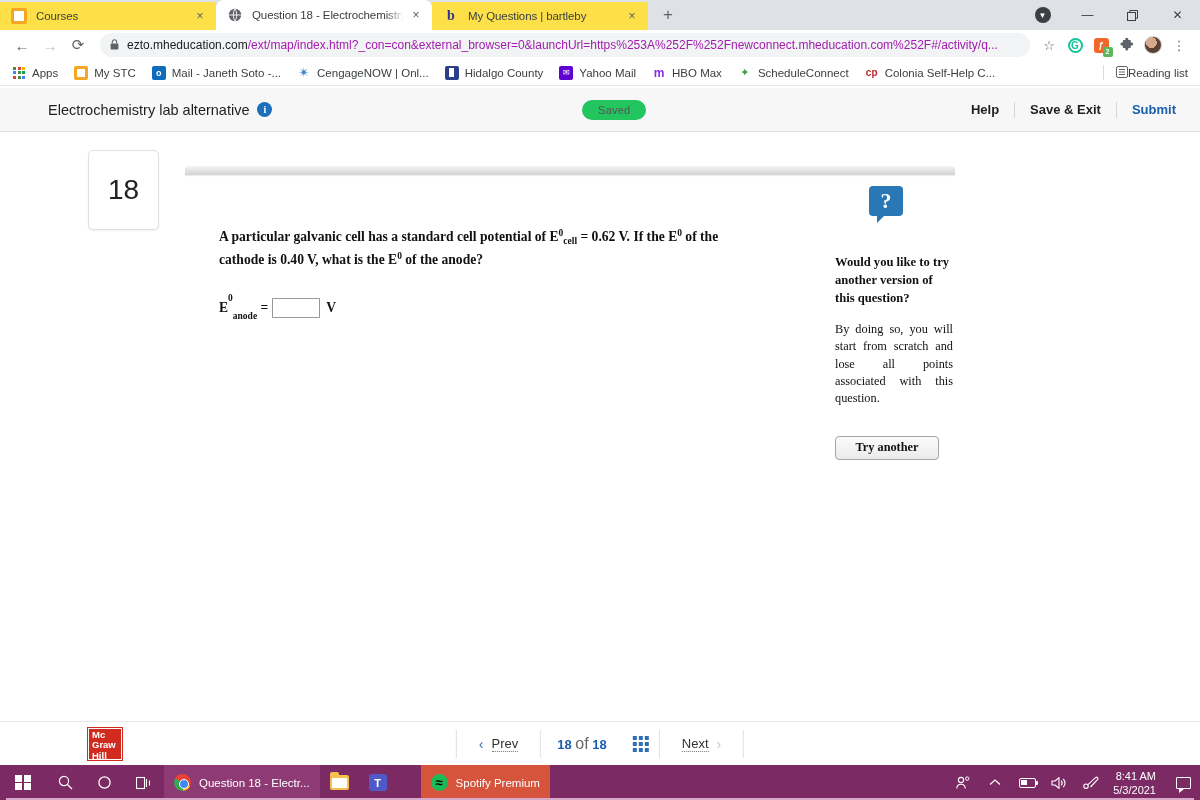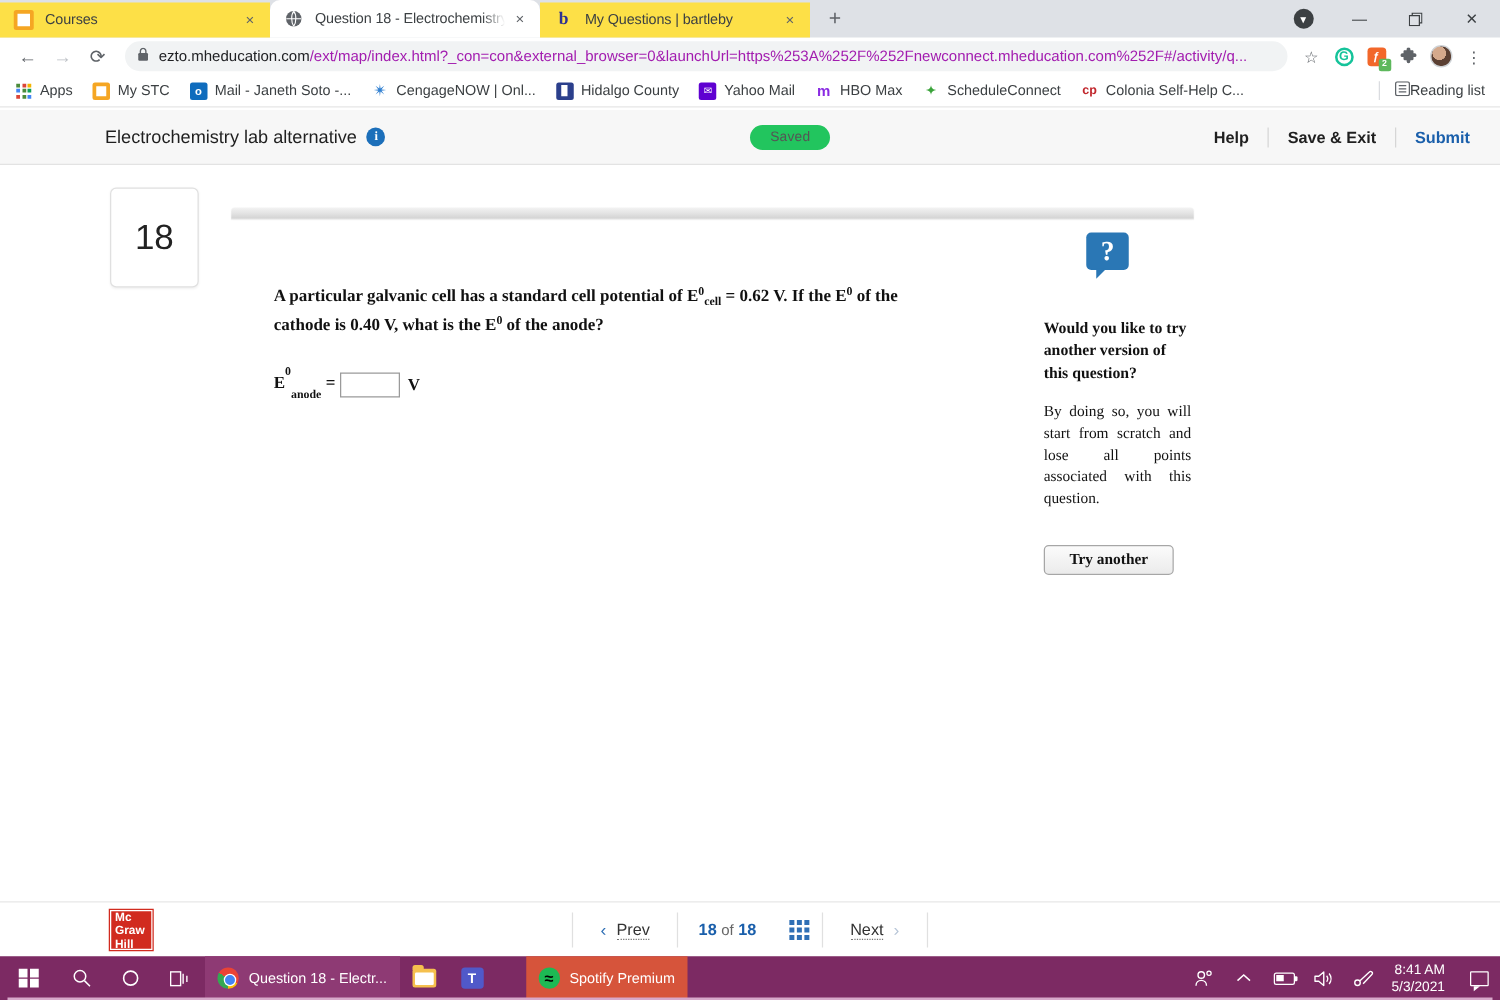--- a/index.html
+++ b/index.html
@@ -148,21 +148,21 @@
     position: absolute; top: 88px; left: 0; width: 1200px; height: 677px;
     background: #ffffff;
   }
 
   
   .apphdr {
     height: 44px; background: #f7f7f7; border-bottom: 1px solid #e3e3e3;
     display: flex; align-items: center; padding: 0 24px;
   }
   .apphdr .hdrtitle {
-    font-size: 14.5px; color: #1f1f1f; margin-left: 60px;
+    font-size: 14.5px; color: #1f1f1f; margin-left: 24px;
     display: flex; align-items: center; font-weight: 400;
   }
   .infoico {
     width: 15px; height: 15px; border-radius: 50%; background: #1c6fba;
     color: #fff; font-size: 10px; font-weight: bold; font-family: "Liberation Serif", serif;
     display: flex; align-items: center; justify-content: center;
     margin-left: 8px;
   }
   .savedpill {
     margin: 0 auto; background: #22c55e; border-radius: 11px;
@@ -270,21 +270,21 @@
   .pg-sep { width: 1px; height: 28px; background: #e0e0e0; }
   .pg-btn {
     display: flex; align-items: center; gap: 8px; padding: 0 22px;
     font-size: 13px; color: #333;
   }
   .pg-btn .chev { color: #2f6fb5; font-size: 14px; }
   .pg-btn .chev.dim { color: #b8c6d8; }
   .pg-btn .lbl { border-bottom: 1px dotted #777; }
   .pg-count { padding: 0 16px; font-size: 13px; color: #444; }
   .pg-count b { color: #1a5fab; }
-  .pg-count .of { color: #666; font-size: 12px; }
+  .pg-count .of { color: #666; font-size: 16px; }
   .gridico {
     display: grid; grid-template-columns: repeat(3,4px);
     grid-template-rows: repeat(3,4px); gap: 2px; margin: 0 10px;
   }
   .gridico i { background: #2f6fb5; display: block; width: 4px; height: 4px; }
 
   
   .taskbar {
     position: absolute; left: 0; bottom: 0; width: 1200px; height: 35px;
     background: #7c2a63; display: flex; align-items: center;

